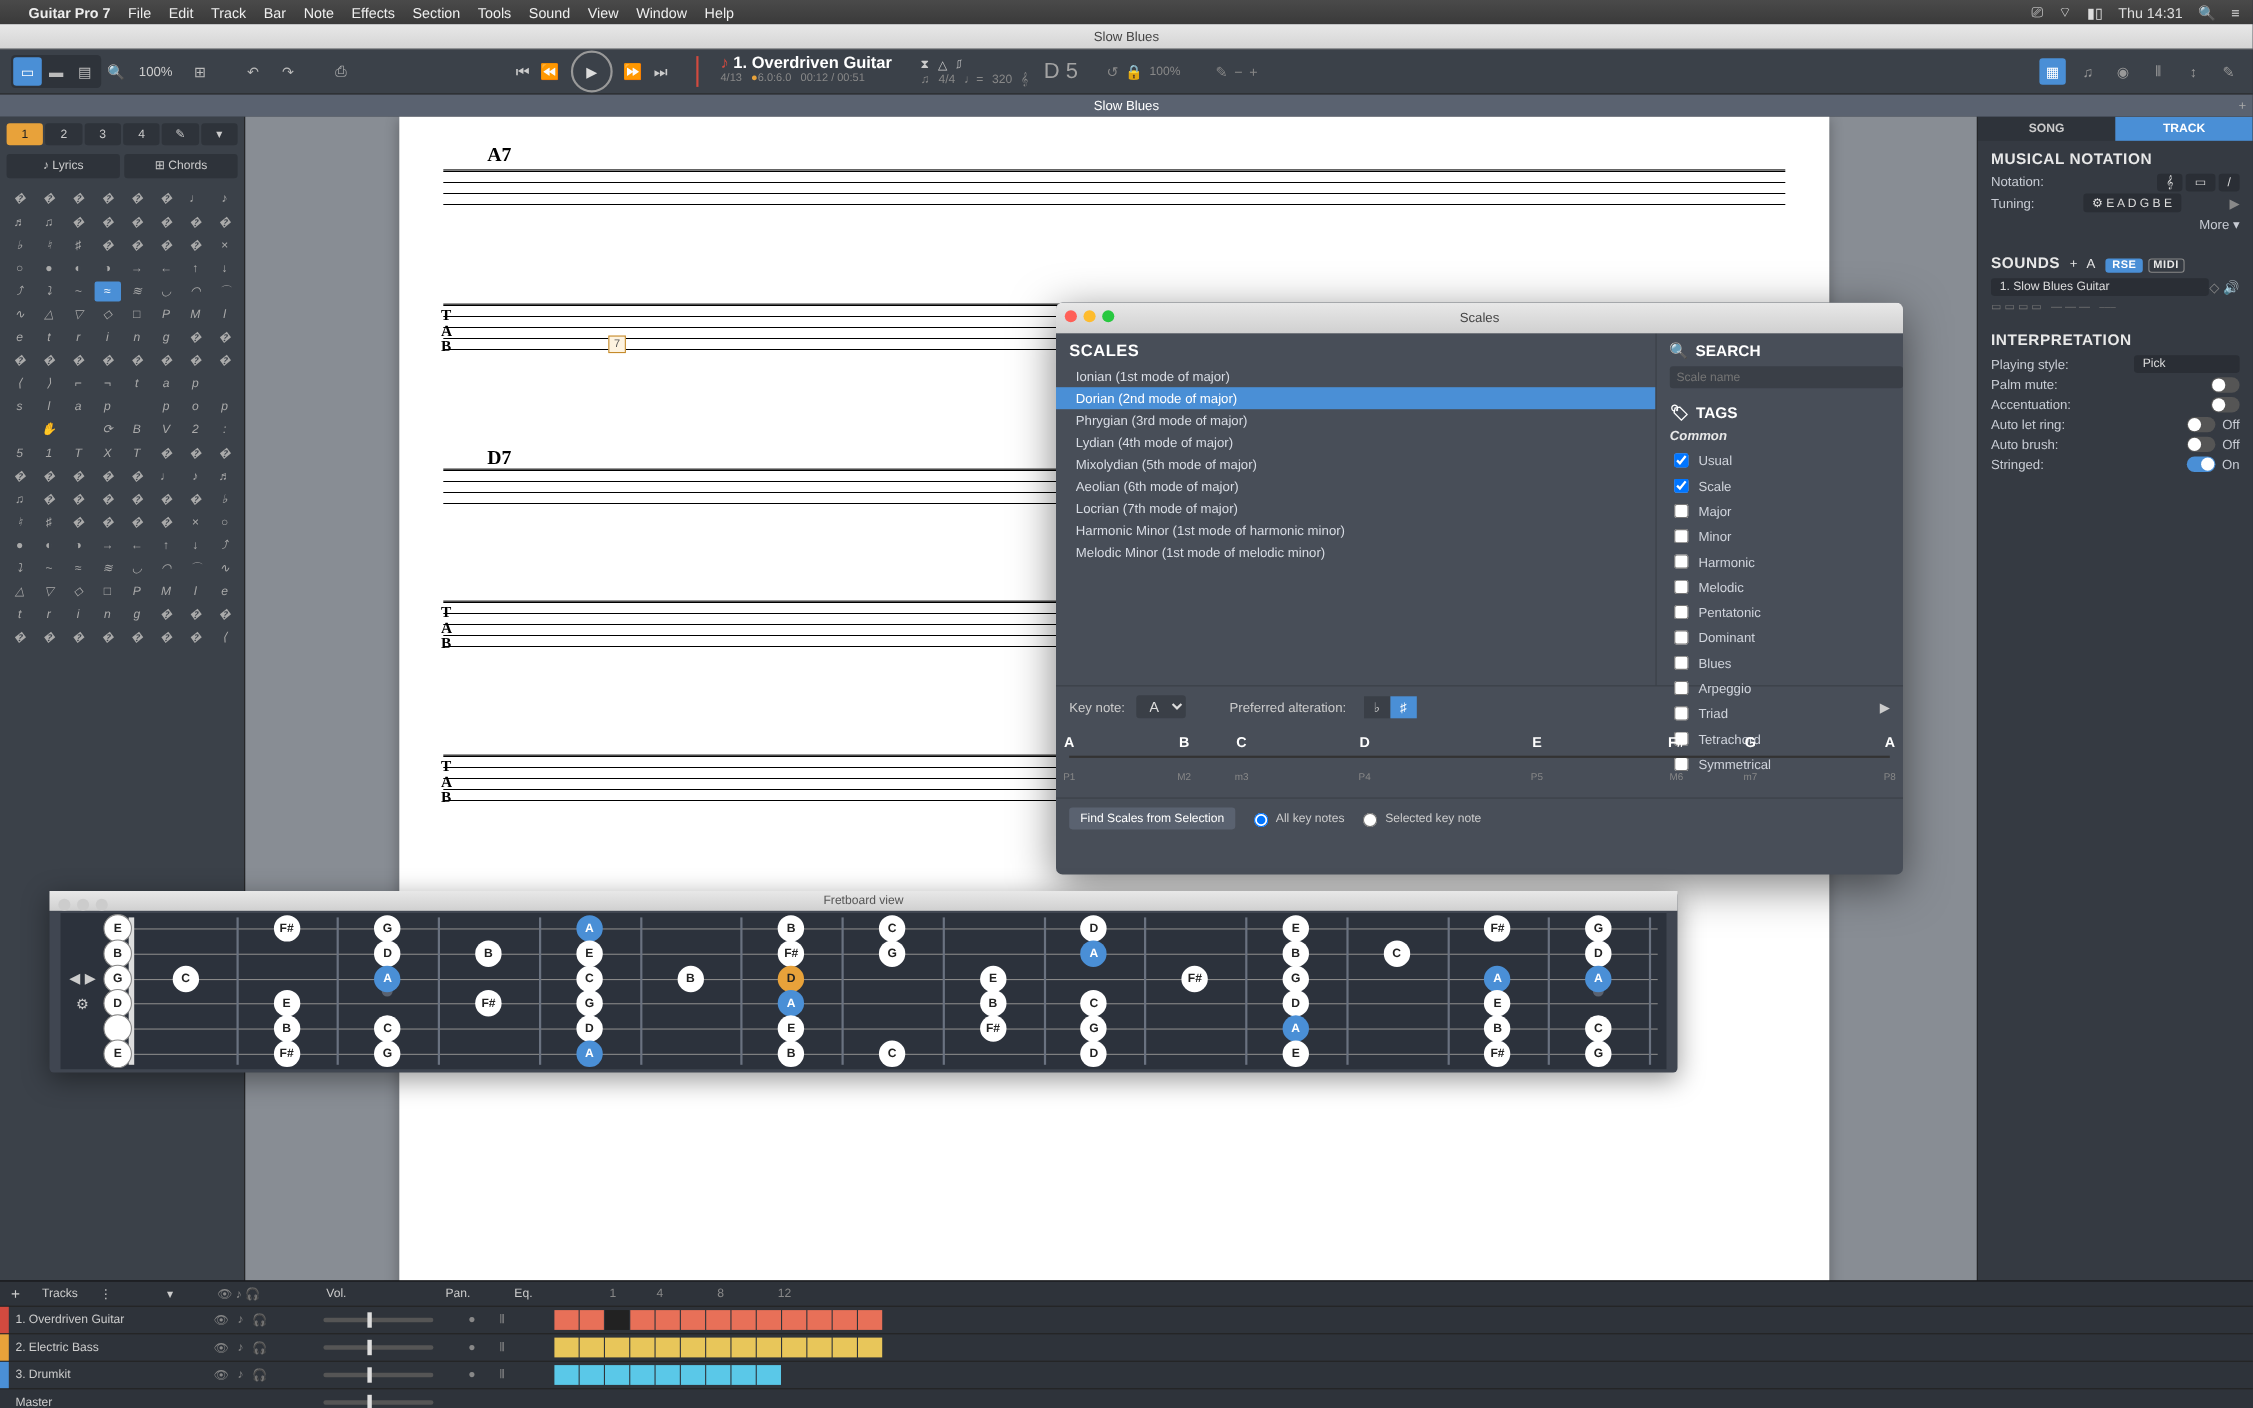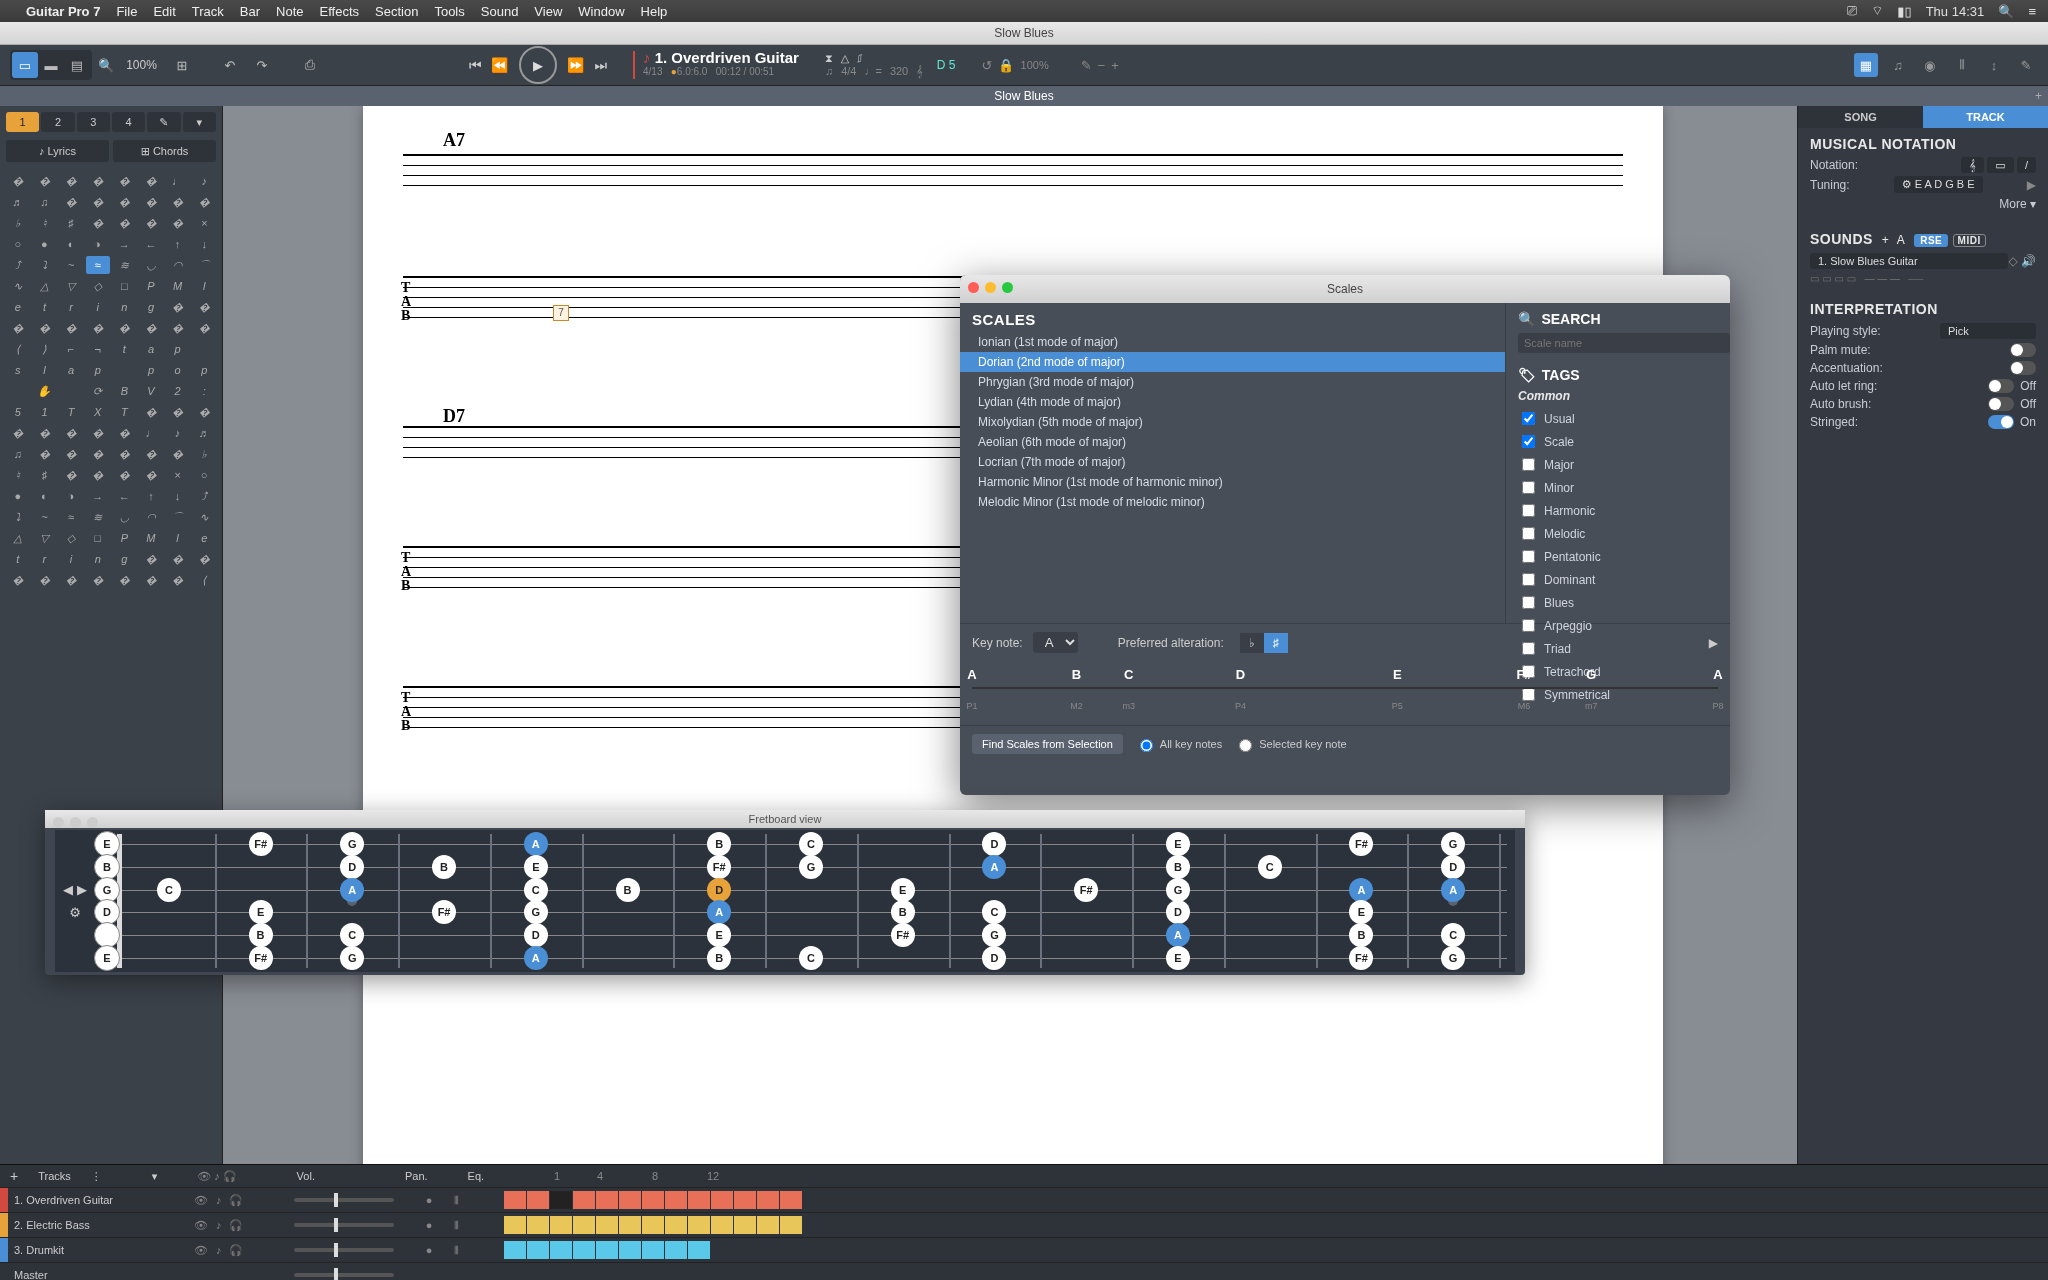--- a/index.html
+++ b/index.html
@@ -148,21 +148,21 @@
   <div class="tbtn">⎙</div>
 
   <div class="transport">
     <span class="ticon">⏮</span>
     <span class="ticon">⏪</span>
     <div class="playbtn">▶</div>
     <span class="ticon">⏩</span>
     <span class="ticon">⏭</span>
   </div>
 
-  <div class="trackinfo" style="border-left:2px solid #d24a3f;padding-left:8px">
+  <div class="trackinfo" style="border-left:2px solid #d24a3f;padding-left:20px">
     <div class="tname"><span style="color:#d24a3f">♪ </span><span>1. Overdriven Guitar</span></div>
     <div class="sub">
       <span>4/13</span>
       &nbsp;&nbsp;<span style="color:#e8a23a">●</span><span>6.0:6.0</span>
       &nbsp;&nbsp;<span>00:12 / 00:51</span>
     </div>
   </div>
 
   <div style="margin-left:20px;color:#ccc;font-size:11px;display:flex;gap:14px;align-items:center">
     <div style="text-align:center">
@@ -172,21 +172,21 @@
           <span>⎎</span>
         </div>
       <div style="display:flex;gap:8px;color:#888">
           <span>♫</span>
           <span>4/4</span>
           <span>♩=</span>
           <span>320</span>
           <span>𝄞</span>
         </div>
     </div>
-    <div style="font-size:12px;color:#5eead4">D 5</div>
+    <div style="font-size:20px;color:#a3a3a3">D 5</div>
   </div>
 
   <div style="margin-left:20px;display:flex;align-items:center;gap:6px;color:#888">
     <span>↺</span>
     <span>🔒</span>
     <span style="font-size:11px">100%</span>
     <span style="width:20px"></span>
     <span>✎</span>
     <span>−</span>
     <span>+</span>

